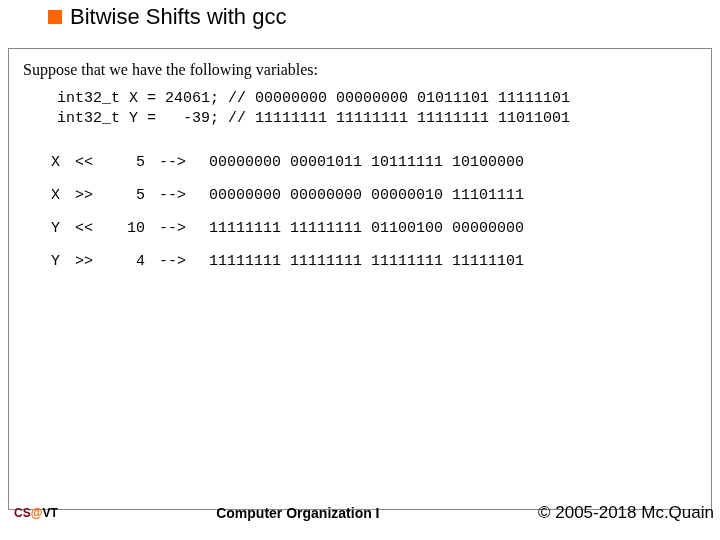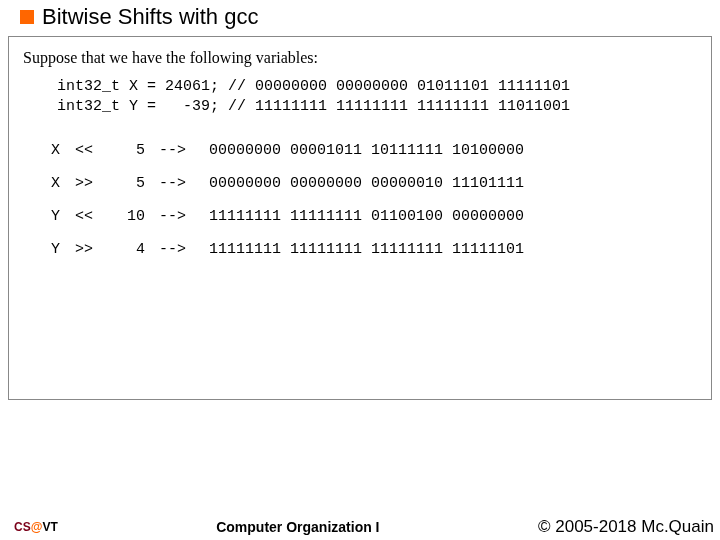--- a/index.html
+++ b/index.html
@@ -15,20 +15,21 @@
     position: relative;
     width: 720px;
     height: 540px;
     box-sizing: border-box;
   }
   .header {
     display: flex;
     align-items: center;
     justify-content: space-between;
     padding: 4px 8px 6px 20px;
+    margin-left: 28px;
   }
   .header-left {
     display: flex;
     align-items: center;
   }
   .accent {
     width: 14px;
     height: 14px;
     background: #ff6600;
     margin-right: 8px;
@@ -40,23 +41,23 @@
   }
   .header-right {
     font-size: 16px;
     color: #000;
     white-space: nowrap;
   }
   .header-right .pg {
     margin-left: 6px;
   }
   .content-box {
-    margin: 0 8px;
+    margin: 12px 8px;
     border: 1px solid #888;
-    height: 364px;
+    height: 462px;
     box-sizing: border-box;
     padding: 12px 14px 10px 14px;
     font-family: "Times New Roman", Times, serif;
     font-size: 16px;
     color: #000;
     position: relative;
   }
   .intro, .intro2 {
     margin-bottom: 10px;
   }
@@ -79,21 +80,21 @@
   .shift-table td {
     padding: 8px 6px 8px 0;
     white-space: pre;
   }
   .shift-table td.var { width: 18px; }
   .shift-table td.op  { width: 34px; }
   .shift-table td.n   { width: 30px; text-align: right; padding-right: 14px;}
   .shift-table td.arr { width: 44px; }
   .footer {
     position: absolute;
-    bottom: 3px;
+    bottom: 17px;
     left: 0;
     width: 720px;
     display: flex;
     align-items: center;
     justify-content: space-between;
     font-size: 12px;
     box-sizing: border-box;
     padding: 0 6px 0 14px;
   }
   .footer .left {

